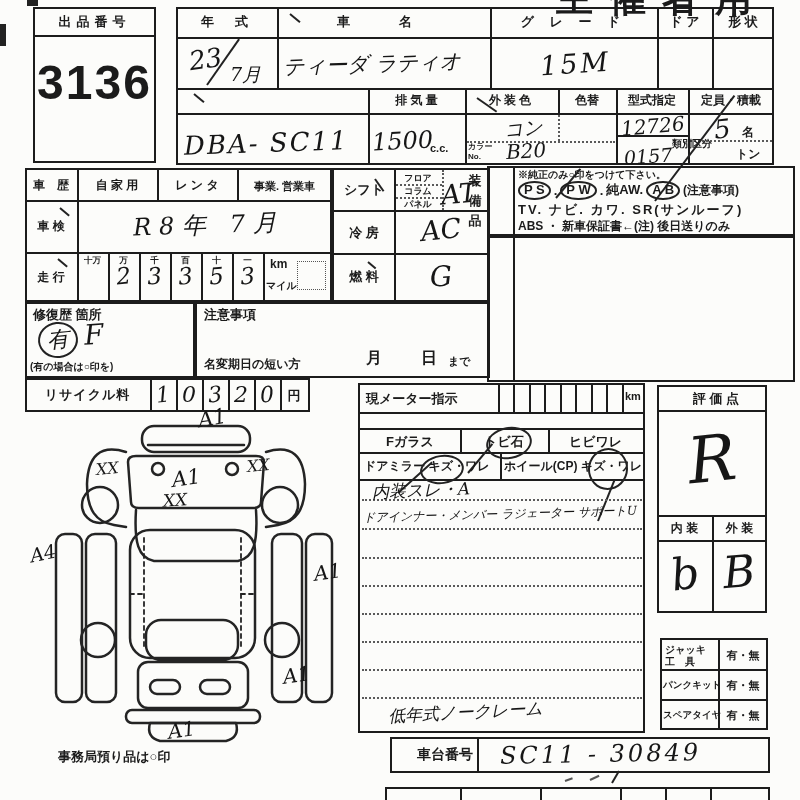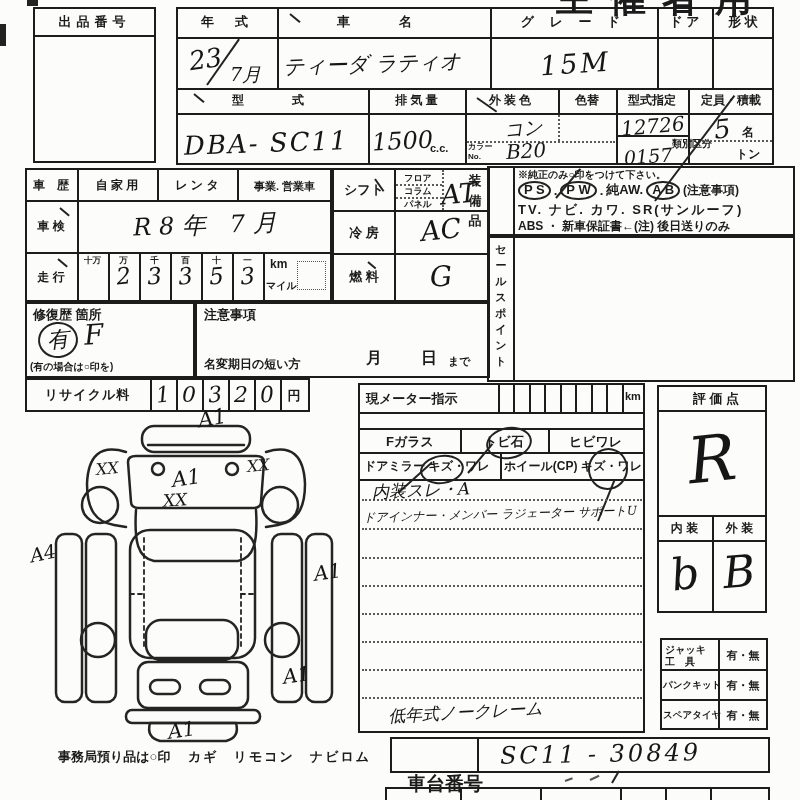--- a/index.html
+++ b/index.html
@@ -26,20 +26,21 @@
 <div id="sheet">
 
   <div class="t" style="left:27px;top:0;width:11px;height:6px;background:#222"></div>
   <div class="t" style="left:0;top:24px;width:6px;height:22px;background:#222"></div>
 
   <div class="t lbl" style="left:556px;top:-26px;font-size:37px;letter-spacing:16px">主催者用</div>
 
   <div class="b" style="left:33px;top:7px;width:123px;height:156px"></div>
   <div class="hl" style="left:35px;top:35px;width:119px"></div>
   <div class="t lbl c" style="left:35px;top:13px;width:119px;font-size:13px;letter-spacing:5px">出品番号</div>
+  <div class="t c" style="left:33px;top:55px;width:123px;font-size:48px;font-weight:600;letter-spacing:2px">3136</div>
 
   <div class="b" style="left:176px;top:7px;width:598px;height:158px"></div>
   <div class="hl" style="left:178px;top:37px;width:594px"></div>
   <div class="hl" style="left:178px;top:88px;width:594px"></div>
   <div class="hl" style="left:178px;top:113px;width:594px"></div>
   <div class="vl" style="left:277px;top:9px;height:79px"></div>
   <div class="vl" style="left:490px;top:9px;height:79px"></div>
   <div class="vl" style="left:657px;top:9px;height:79px"></div>
   <div class="vl" style="left:712px;top:9px;height:79px"></div>
   <div class="vl" style="left:368px;top:88px;height:75px"></div>
@@ -57,21 +58,20 @@
   <div class="t lbl c" style="left:490px;top:13px;width:167px;font-size:13px;letter-spacing:6px">グ レ ー ド</div>
   <div class="t lbl c" style="left:657px;top:13px;width:55px;font-size:13px">ド ア</div>
   <div class="t lbl c" style="left:712px;top:13px;width:62px;font-size:13px">形 状</div>
 
   <div class="t hw" style="left:189px;top:44px;font-size:26px;transform:rotate(-8deg)">23</div>
   <div class="sk" style="left:207px;top:84px;width:56px;transform:rotate(-55deg)"></div>
   <div class="t hw" style="left:230px;top:62px;font-size:19px">7月</div>
   <div class="t hw" style="left:283px;top:50px;font-size:21px;transform:rotate(-2deg)">ティーダ ラティオ</div>
   <div class="t hw" style="left:540px;top:48px;font-size:27px;letter-spacing:3px;transform:rotate(-4deg)">15M</div>
 
-  <div class="t lbl c" style="left:176px;top:92px;width:192px;font-size:12px;letter-spacing:8px">型　　式</div>
   <div class="t lbl c" style="left:368px;top:92px;width:97px;font-size:12px">排 気 量</div>
   <div class="t lbl c" style="left:465px;top:92px;width:93px;font-size:12px;letter-spacing:3px">外装色</div>
   <div class="t lbl c" style="left:558px;top:92px;width:58px;font-size:12px">色替</div>
   <div class="t lbl c" style="left:616px;top:92px;width:72px;font-size:12px">型式指定</div>
   <div class="t lbl c" style="left:688px;top:92px;width:86px;font-size:12px">定員・積載</div>
 
   <div class="t hw" style="left:184px;top:128px;font-size:26px;letter-spacing:2px;transform:rotate(-2deg)">DBA- SC11</div>
   <div class="t hw" style="left:372px;top:127px;font-size:24px;transform:rotate(-3deg)">1500</div>
   <div class="t lbl" style="left:430px;top:142px;font-size:11px">c.c.</div>
   <div class="t hw" style="left:504px;top:116px;font-size:19px;transform:rotate(-6deg)">コン</div>
@@ -158,21 +158,20 @@
     <span>純AW.</span>
     <span class="elx">A B</span>
     <span style="font-size:12px">(注意事項)</span>
   </div>
   <div class="sk" style="left:556px;top:197px;width:38px;transform:rotate(-50deg)"></div>
   <div class="t lbl" style="left:518px;top:218px;font-size:12px">ABS ・ 新車保証書←(注) 後日送りのみ</div>
   <div class="t lbl" style="left:518px;top:201px;font-size:13px;letter-spacing:2px">TV. ナビ. カワ. SR(サンルーフ)</div>
 
   <div class="b" style="left:487px;top:236px;width:308px;height:146px"></div>
   <div class="vl" style="left:513px;top:238px;height:142px"></div>
-  <div class="t stack" style="left:490px;top:242px;width:22px;font-size:11px;line-height:1.45;white-space:normal">セールスポイント</div>
 
   <div class="b" style="left:25px;top:302px;width:170px;height:76px"></div>
   <div class="t lbl" style="left:33px;top:306px;font-size:13px">修復歴 箇所</div>
   <span class="t hw" style="left:38px;top:322px;font-size:22px;border:2.5px solid #222;border-radius:50%;padding:1px 7px;transform:rotate(-6deg)">有</span>
   <div class="t hw" style="left:84px;top:318px;font-size:28px;transform:rotate(-4deg)">F</div>
   <div class="t lbl" style="left:30px;top:360px;font-size:10px">(有の場合は○印を)</div>
 
   <div class="b" style="left:195px;top:302px;width:295px;height:76px"></div>
   <div class="t lbl" style="left:204px;top:306px;font-size:13px">注意事項</div>
   <div class="t lbl" style="left:204px;top:356px;font-size:12px">名変期日の短い方</div>
@@ -229,21 +228,20 @@
   <div class="t hw" style="left:96px;top:459px;font-size:16px;transform:rotate(-5deg)">XX</div>
   <div class="t hw" style="left:247px;top:456px;font-size:16px;transform:rotate(-5deg)">XX</div>
   <div class="t hw" style="left:172px;top:466px;font-size:21px;transform:rotate(-8deg)">A1</div>
   <div class="t hw" style="left:163px;top:490px;font-size:17px;transform:rotate(-4deg)">XX</div>
   <div class="t hw" style="left:30px;top:542px;font-size:19px;transform:rotate(-12deg)">A4</div>
   <div class="t hw" style="left:314px;top:560px;font-size:20px;transform:rotate(-8deg)">A1</div>
   <div class="t hw" style="left:283px;top:663px;font-size:20px;transform:rotate(-8deg)">A1</div>
   <div class="t hw" style="left:168px;top:718px;font-size:20px;transform:rotate(-8deg)">A1</div>
 
   <div class="t lbl" style="left:58px;top:748px;font-size:13px">事務局預り品は○印</div>
-  <div class="t lbl" style="left:188px;top:748px;font-size:13px;letter-spacing:2px">カギ　リモコン　ナビロム</div>
 
   <div class="b" style="left:358px;top:383px;width:287px;height:350px"></div>
   <div class="hl" style="left:360px;top:412px;width:283px"></div>
   <div class="hl" style="left:360px;top:428px;width:283px"></div>
   <div class="hl" style="left:360px;top:452px;width:283px"></div>
   <div class="hl" style="left:360px;top:479px;width:283px"></div>
   <div class="vl" style="left:498px;top:385px;height:27px"></div>
   <div class="vl" style="left:513px;top:385px;height:27px"></div>
   <div class="vl" style="left:529px;top:385px;height:27px"></div>
   <div class="vl" style="left:544px;top:385px;height:27px"></div>
@@ -304,21 +302,21 @@
   <div class="t lbl" style="left:665px;top:643px;font-size:10px">ジャッキ</div>
   <div class="t lbl" style="left:665px;top:655px;font-size:10px">工　具</div>
   <div class="t lbl c" style="left:718px;top:648px;width:50px;font-size:11px">有・無</div>
   <div class="t lbl" style="left:663px;top:679px;font-size:9.5px">パンクキット</div>
   <div class="t lbl c" style="left:718px;top:678px;width:50px;font-size:11px">有・無</div>
   <div class="t lbl" style="left:663px;top:709px;font-size:9.5px">スペアタイヤ</div>
   <div class="t lbl c" style="left:718px;top:708px;width:50px;font-size:11px">有・無</div>
 
   <div class="b" style="left:390px;top:737px;width:380px;height:36px"></div>
   <div class="vl" style="left:477px;top:739px;height:32px"></div>
-  <div class="t lbl c" style="left:390px;top:771px;width:110px;font-size:19px">車台番号</div>
+  <div class="t lbl c" style="left:390px;top:746px;width:110px;font-size:14px">車台番号</div>
   <div class="t hw" style="left:500px;top:740px;font-size:24px;letter-spacing:3px;transform:rotate(-1deg)">SC11 - 30849</div>
 
   <div class="t" style="left:385px;top:787px;width:385px;height:13px;border:2px solid #1c1c1c;border-bottom:0;box-sizing:border-box"></div>
   <div class="vl" style="left:460px;top:789px;height:11px"></div>
   <div class="vl" style="left:540px;top:789px;height:11px"></div>
   <div class="vl" style="left:620px;top:789px;height:11px"></div>
   <div class="vl" style="left:665px;top:789px;height:11px"></div>
   <div class="vl" style="left:710px;top:789px;height:11px"></div>
   <div class="sk" style="left:565px;top:780px;width:8px;transform:rotate(-20deg);border-top-color:#555"></div>
   <div class="sk" style="left:590px;top:779px;width:10px;transform:rotate(-25deg);border-top-color:#555"></div>

